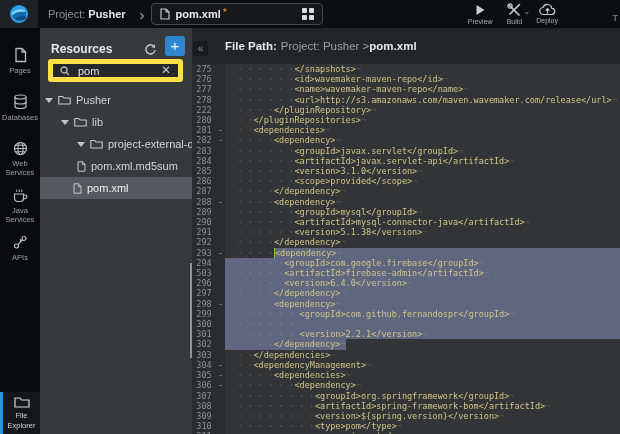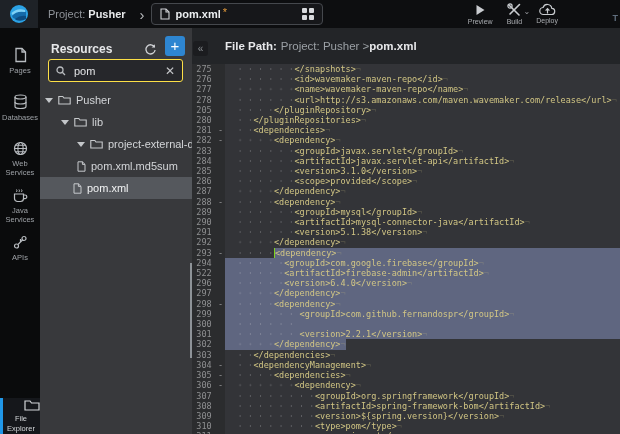--- a/index.html
+++ b/index.html
@@ -26,33 +26,33 @@
   .tb-act .lbl { font-size:7px; color:#a9acb0; margin-top:1px; }
   .tb-act .dd { position:absolute; right:-8px; top:7px; color:#9a9da1; font-size:8px; }
   .tb-clip { position:absolute; right:2px; top:13px; font-size:9px; color:#5f6d7d; font-weight:700; }
   .icn { display:inline-flex; align-items:center; justify-content:center; line-height:0; }
   
   .main { display:flex; height:406px; }
   
   .rail { width:40px; background:#0a0b0c; display:flex; flex-direction:column; padding-top:19px; }
   .rail-item { height:47px; display:flex; flex-direction:column; align-items:center; cursor:pointer; }
   .rail-label { font-size:7.5px; color:#9ea2a7; text-align:center; margin-top:3px; line-height:1.25; width:38px; }
-  .rail-bottom { margin-top:auto; height:36px; background:#15171b; border-left:3px solid #2097e8;
-                 display:flex; flex-direction:column; align-items:flex-end; justify-content:center; cursor:pointer; }
+  .rail-bottom { margin-top:auto; height:42px; background:#15171b; border-left:3px solid #2097e8;
+                 display:flex; flex-direction:column; align-items:center; justify-content:center; cursor:pointer; }
   .rail-bottom .rail-label { color:#d3d6d9; }
   
   .respanel { width:152px; background:#38393c; position:relative; display:flex; flex-direction:column; }
   .res-header { height:28px; display:flex; align-items:flex-end; padding:0 7px 0 11px; }
   .res-title { font-size:12px; font-weight:700; color:#e6e7e9; flex:1; }
   .res-refresh { cursor:pointer; margin-right:8px; }
   .res-plus { width:20px; height:20px; border-radius:3px; display:flex; align-items:center; justify-content:center;
               color:#fff; font-size:15px; font-weight:400; cursor:pointer; line-height:0; }
   .res-search { padding:3px 9px 7px 8px; }
-  .searchbox { height:23px; border:1px solid #fde047; border-radius:3px; background:#26272b;
-               display:flex; align-items:center; padding:0 7px; }
+  .searchbox { height:23px; border:5px solid #fde047; border-radius:3px; background:#26272b;
+               display:flex; padding:0 7px; }
   .searchbox input { flex:1; background:transparent; border:0; outline:0; color:#e3e4e6;
                      font-size:11px; font-family:"Liberation Sans",sans-serif; margin-left:6px; min-width:0; }
   .searchbox .clear { color:#c3c5c8; font-size:12px; cursor:pointer; line-height:1; }
   .tree { flex:1; overflow:hidden; }
   .tree-row { height:22px; display:flex; align-items:center; font-size:11px; color:#d3d5d8;
               white-space:nowrap; overflow:hidden; cursor:pointer; }
   .tree-row.sel { background:#55585d; color:#f2f3f4; }
   .tri { width:0; height:0; border-left:4px solid transparent; border-right:4px solid transparent;
          border-top:5px solid #c3c6c9; margin-right:5px; flex:none; }
   .tree-row .icn { margin-right:5px; flex:none; }
@@ -319,21 +319,21 @@
         </div>
         <div class="cl">
           <div class="gut">
             <span class="num">278</span>
             <span class="fold"></span>
           </div>
           <div class="codeln sel-none"><span class="ind">            </span><span class="body">&lt;url&gt;http://s3.amazonaws.com/maven.wavemaker.com/release&lt;/url&gt;</span><span class="fill"></span></div>
         </div>
         <div class="cl">
           <div class="gut">
-            <span class="num">205</span>
+            <span class="num">222</span>
             <span class="fold"></span>
           </div>
           <div class="codeln sel-none"><span class="ind">        </span><span class="body">&lt;/pluginRepository&gt;</span><span class="fill"></span></div>
         </div>
         <div class="cl">
           <div class="gut">
             <span class="num">280</span>
             <span class="fold"></span>
           </div>
           <div class="codeln sel-none"><span class="ind">    </span><span class="body">&lt;/pluginRepositories&gt;</span><span class="fill"></span></div>
@@ -431,21 +431,21 @@
         </div>
         <div class="cl">
           <div class="gut">
             <span class="num">294</span>
             <span class="fold"></span>
           </div>
           <div class="codeln sel-full"><span class="ind">          </span><span class="body">&lt;groupId&gt;com.google.firebase&lt;/groupId&gt;</span><span class="fill"></span></div>
         </div>
         <div class="cl">
           <div class="gut">
-            <span class="num">522</span>
+            <span class="num">503</span>
             <span class="fold"></span>
           </div>
           <div class="codeln sel-full"><span class="ind">          </span><span class="body">&lt;artifactId&gt;firebase-admin&lt;/artifactId&gt;</span><span class="fill"></span></div>
         </div>
         <div class="cl">
           <div class="gut">
             <span class="num">296</span>
             <span class="fold"></span>
           </div>
           <div class="codeln sel-full"><span class="ind">          </span><span class="body">&lt;version&gt;6.4.0&lt;/version&gt;</span><span class="fill"></span></div>

